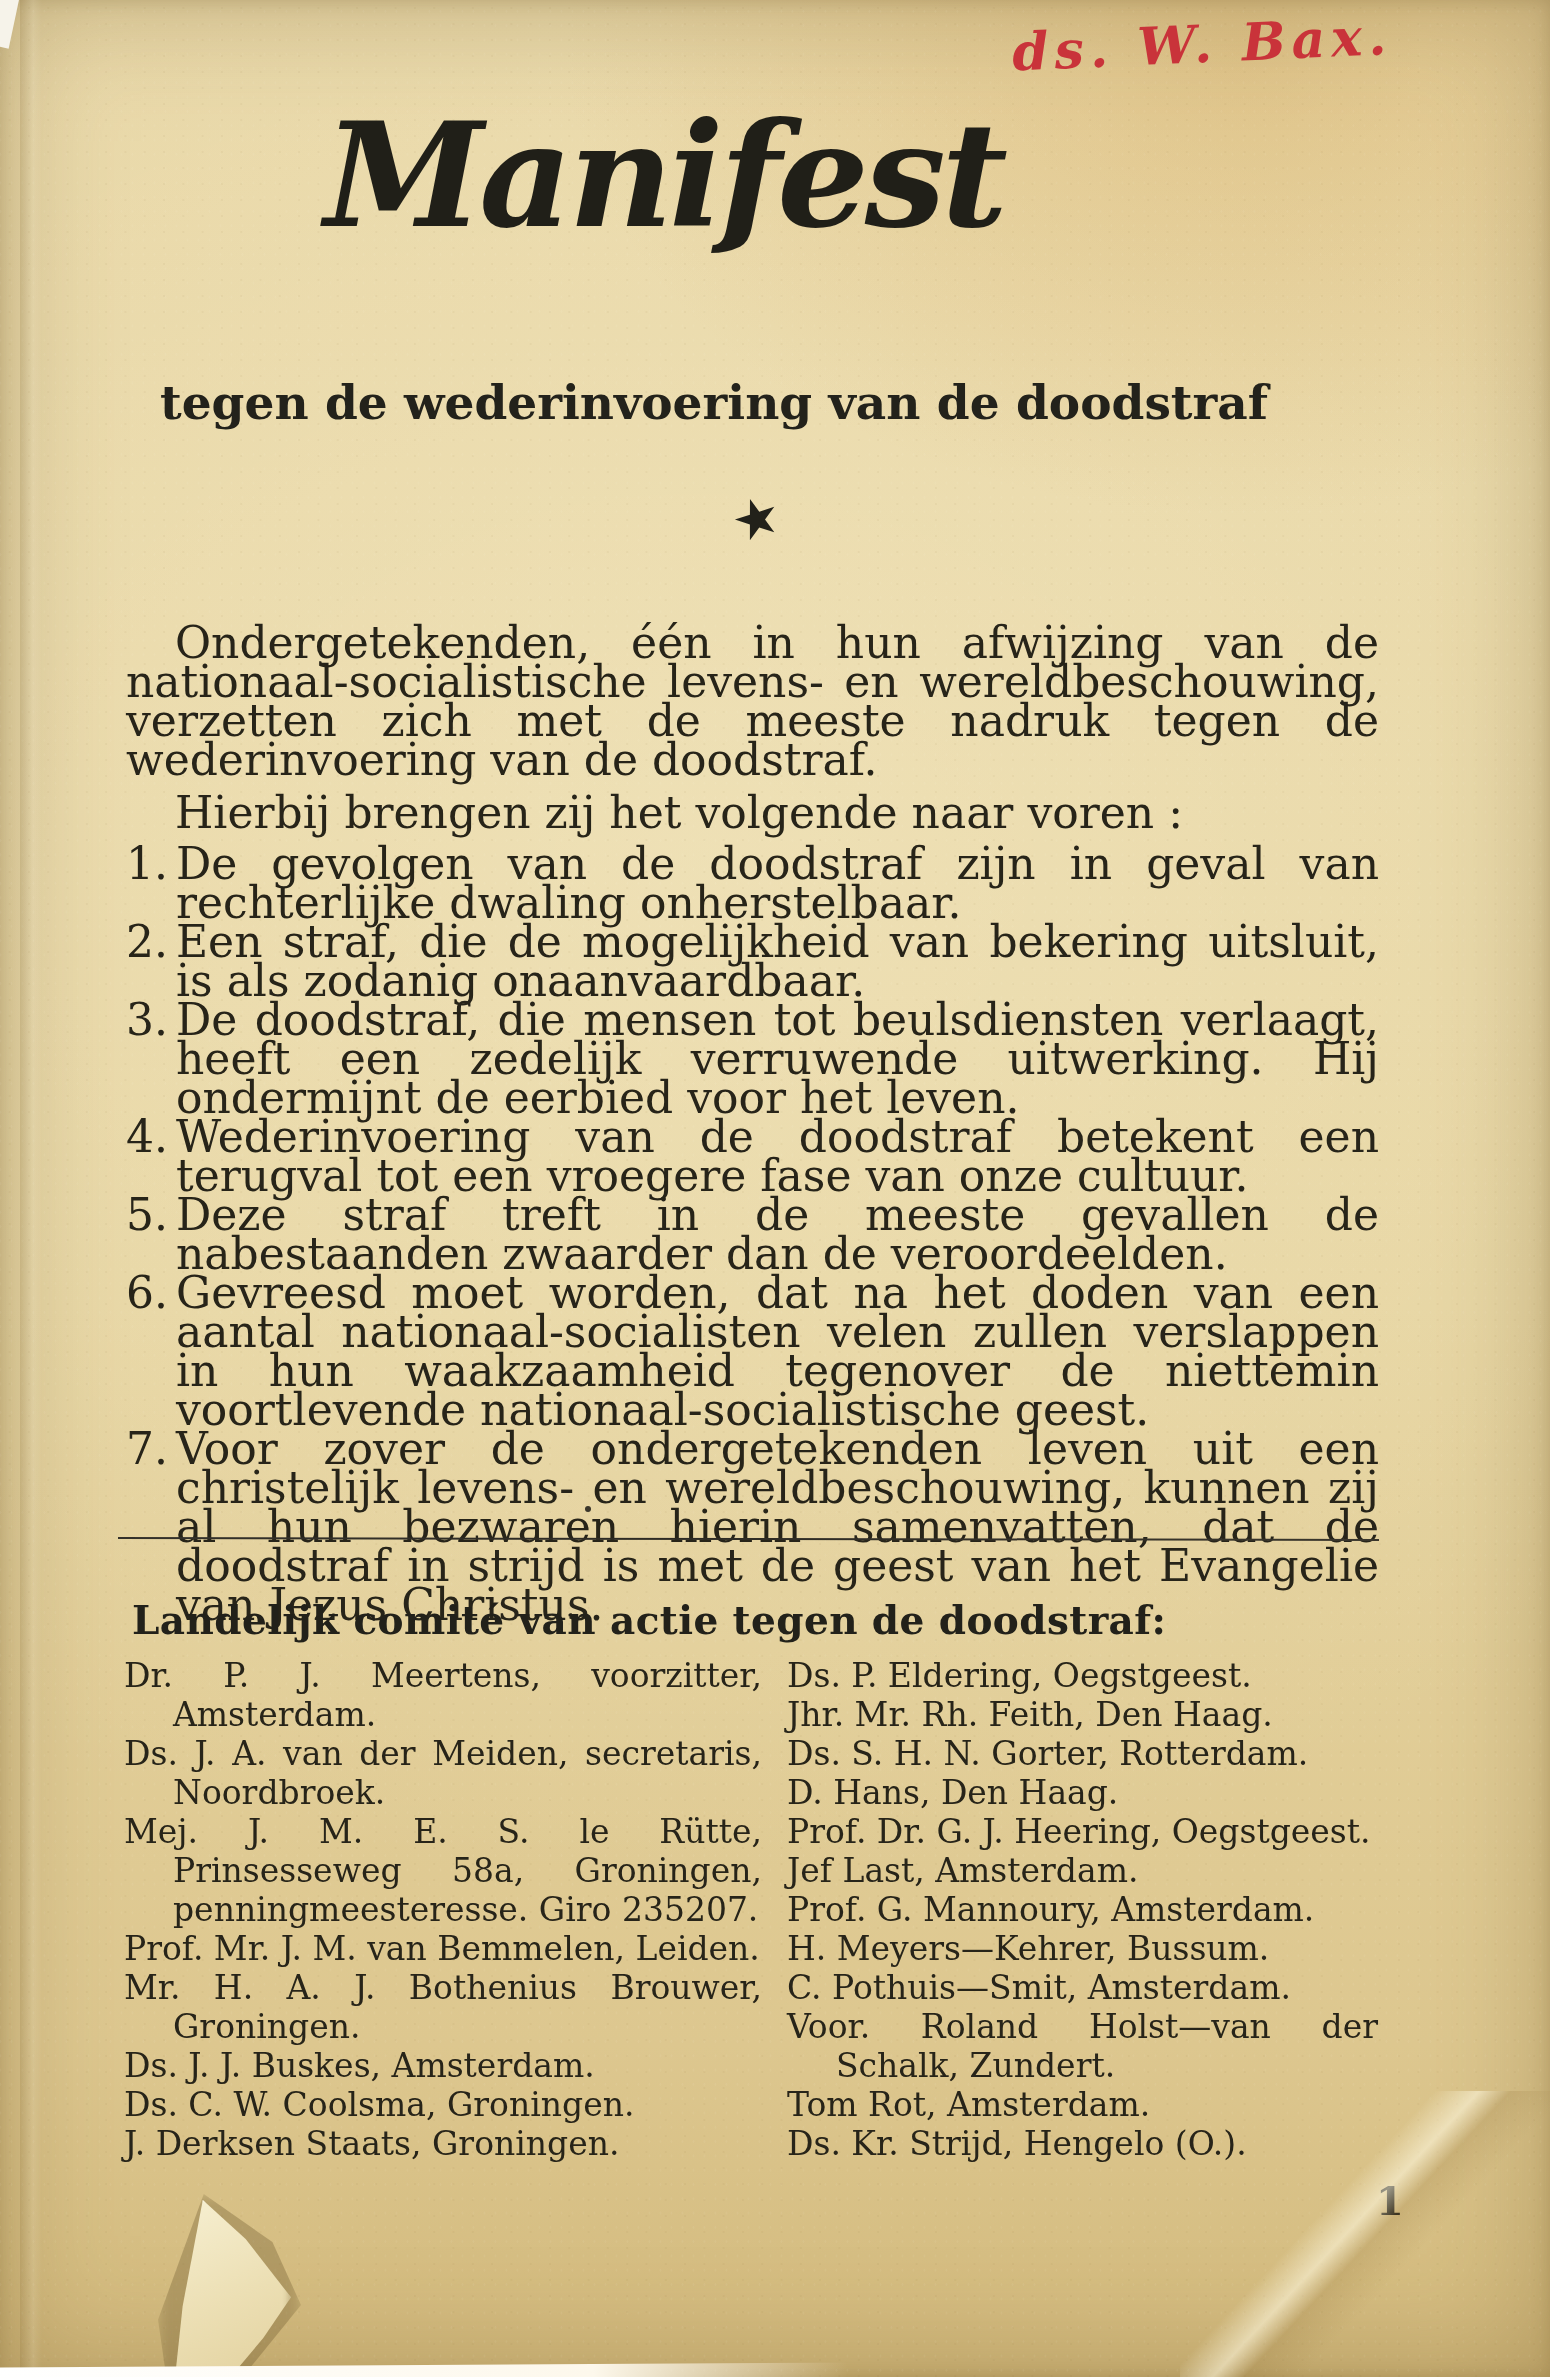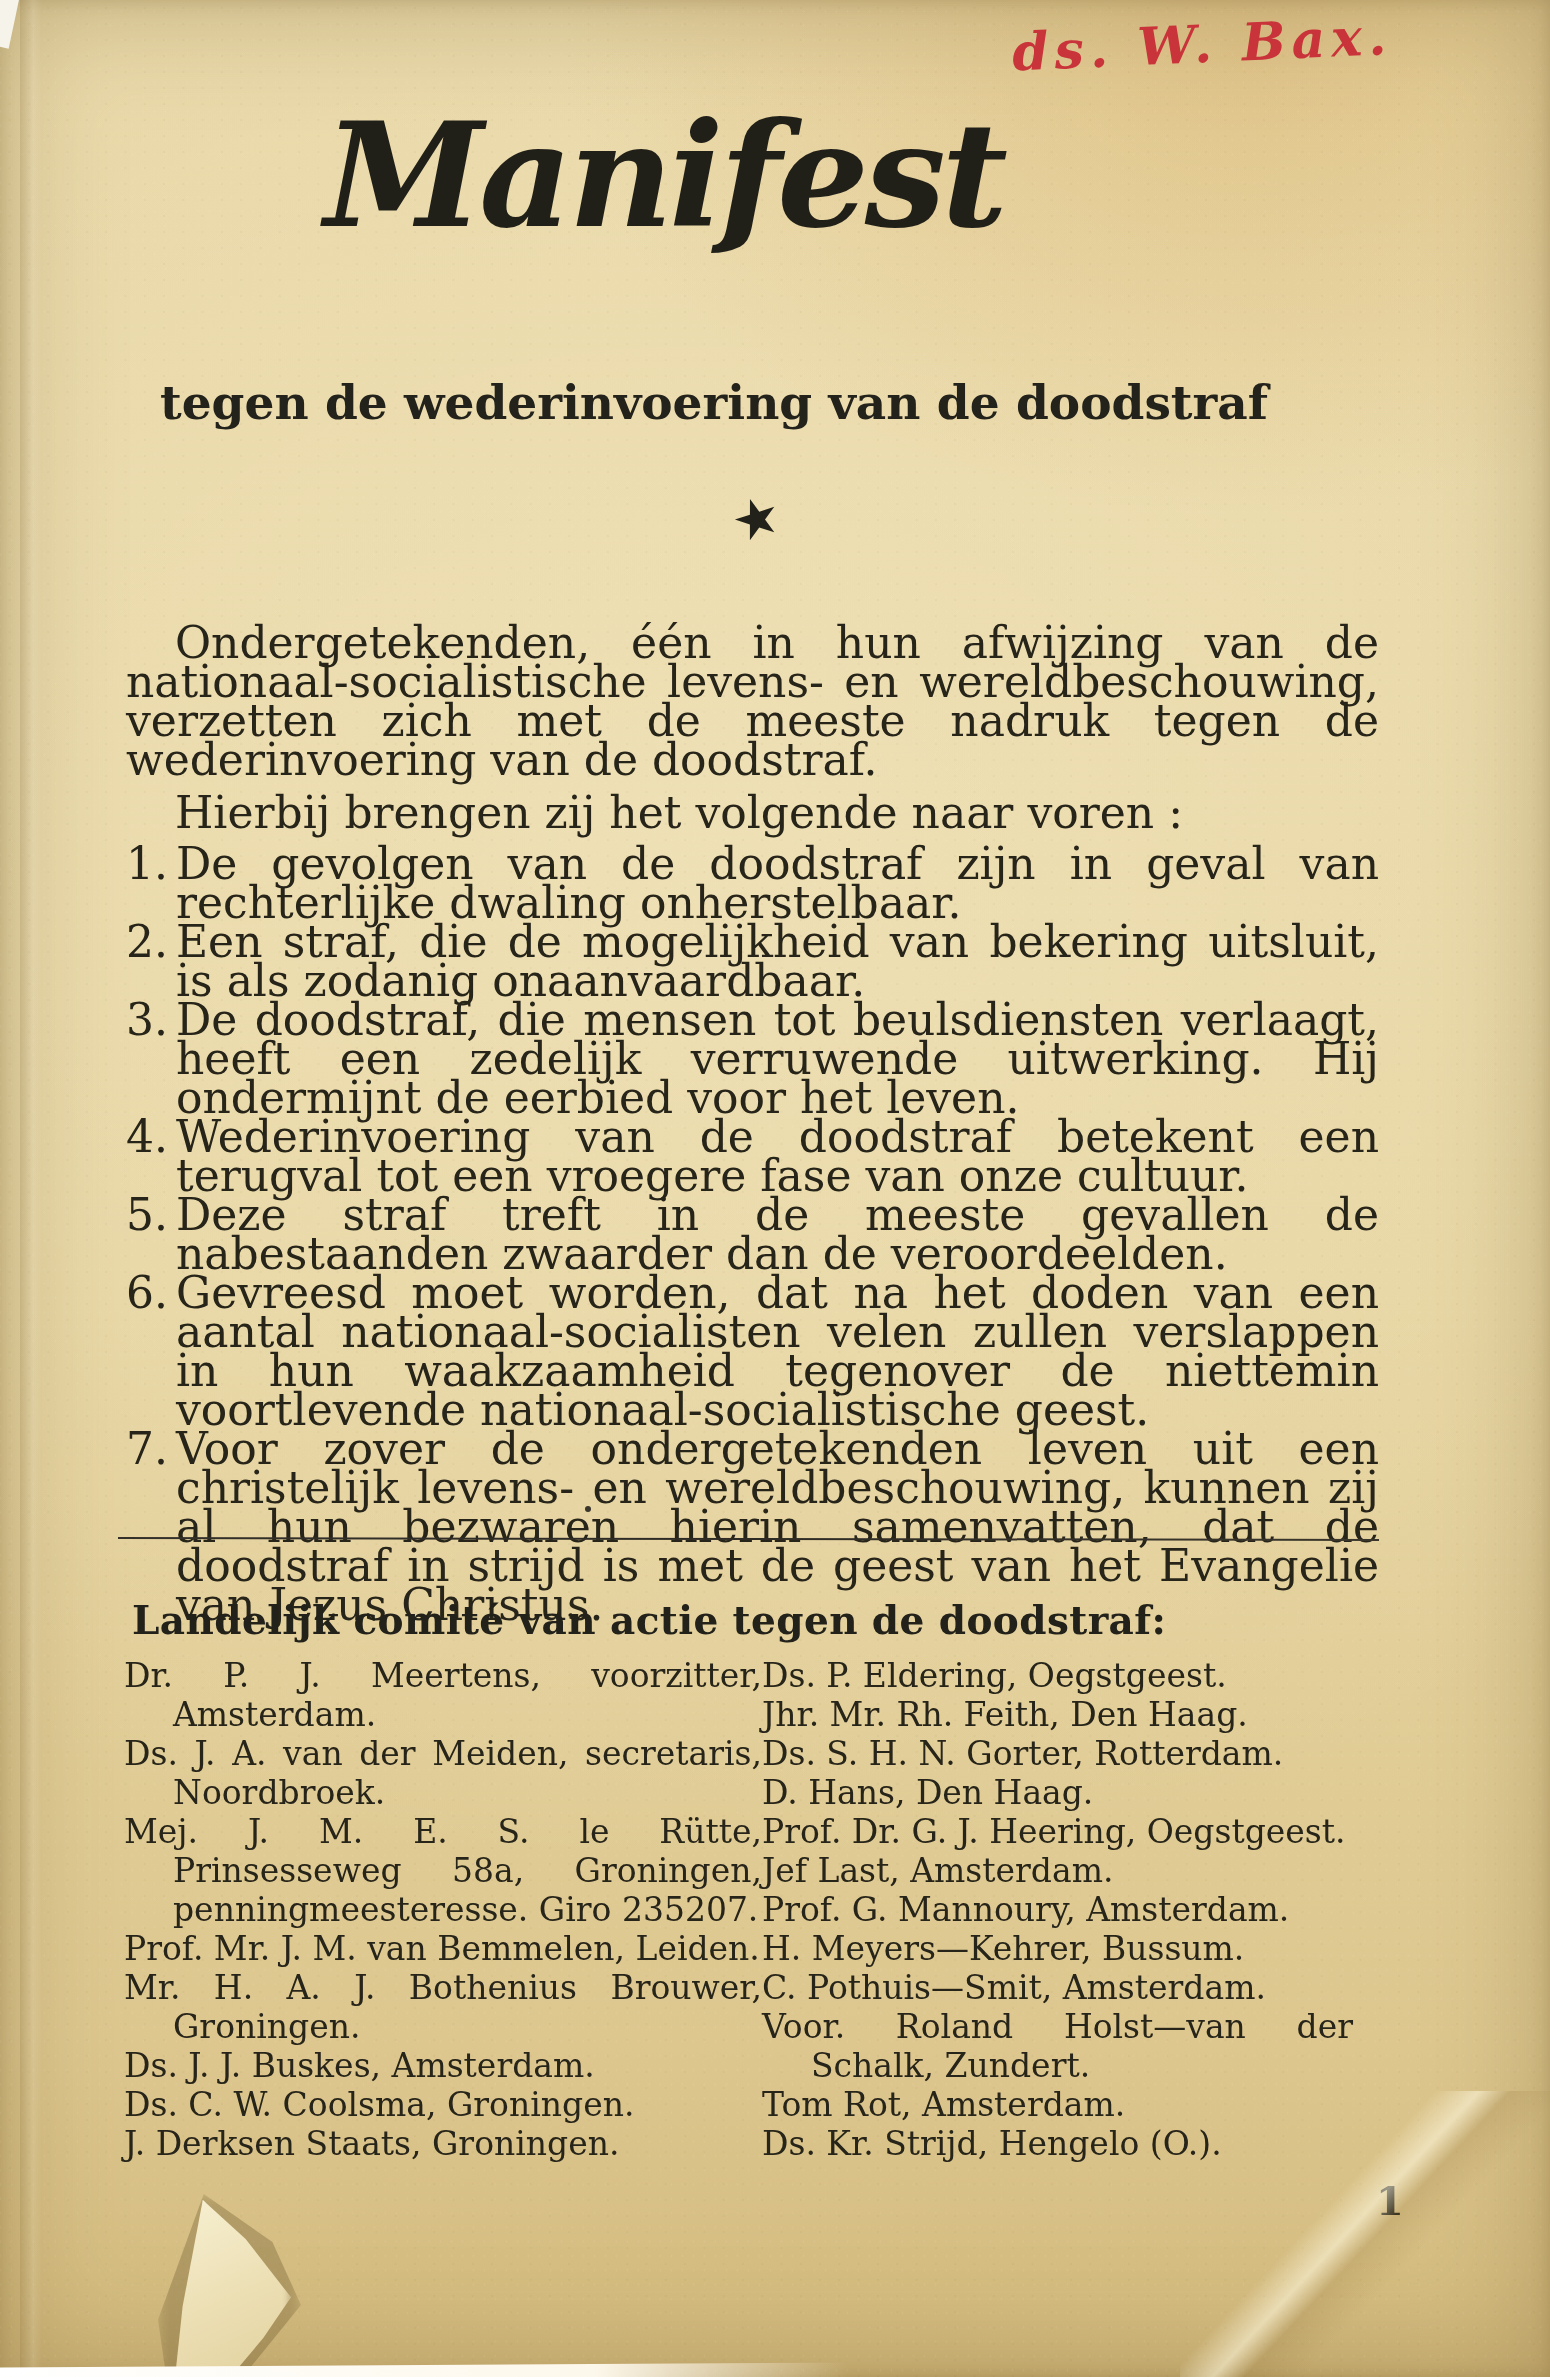--- a/index.html
+++ b/index.html
@@ -84,21 +84,21 @@
   }
 
   .committee-heading {
     position: absolute; top: 1589px; left: 124px; margin: 8px;
     font-size: 39px; font-weight: bold; letter-spacing: 0.4px;
     color: #22211a;
   }
 
   .columns {
     position: absolute; top: 1656px; left: 124px; width: 1255px;
-    display: flex; 
+    display: flex; gap: 25px;
     font-size: 33px; line-height: 39px;
   }
   .col-left  { width: 638px; }
   .col-right { width: 591px; }
   .entry { padding-left: 49px; text-indent: -49px; text-align: justify; }
 
   .page-number {
     position: absolute; top: 2177px; left: 1376px;
     font-size: 40px; font-weight: bold; color: #24221a;
   }

